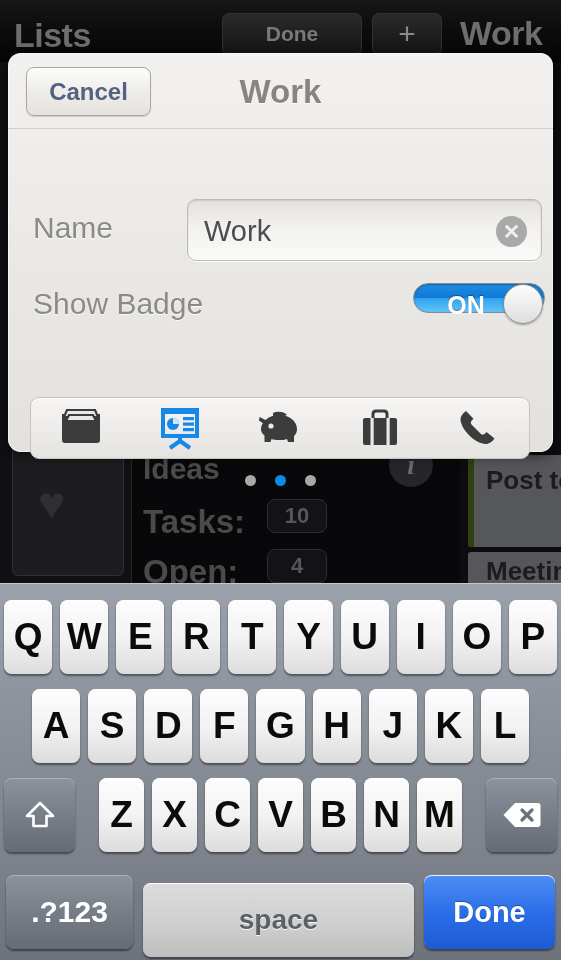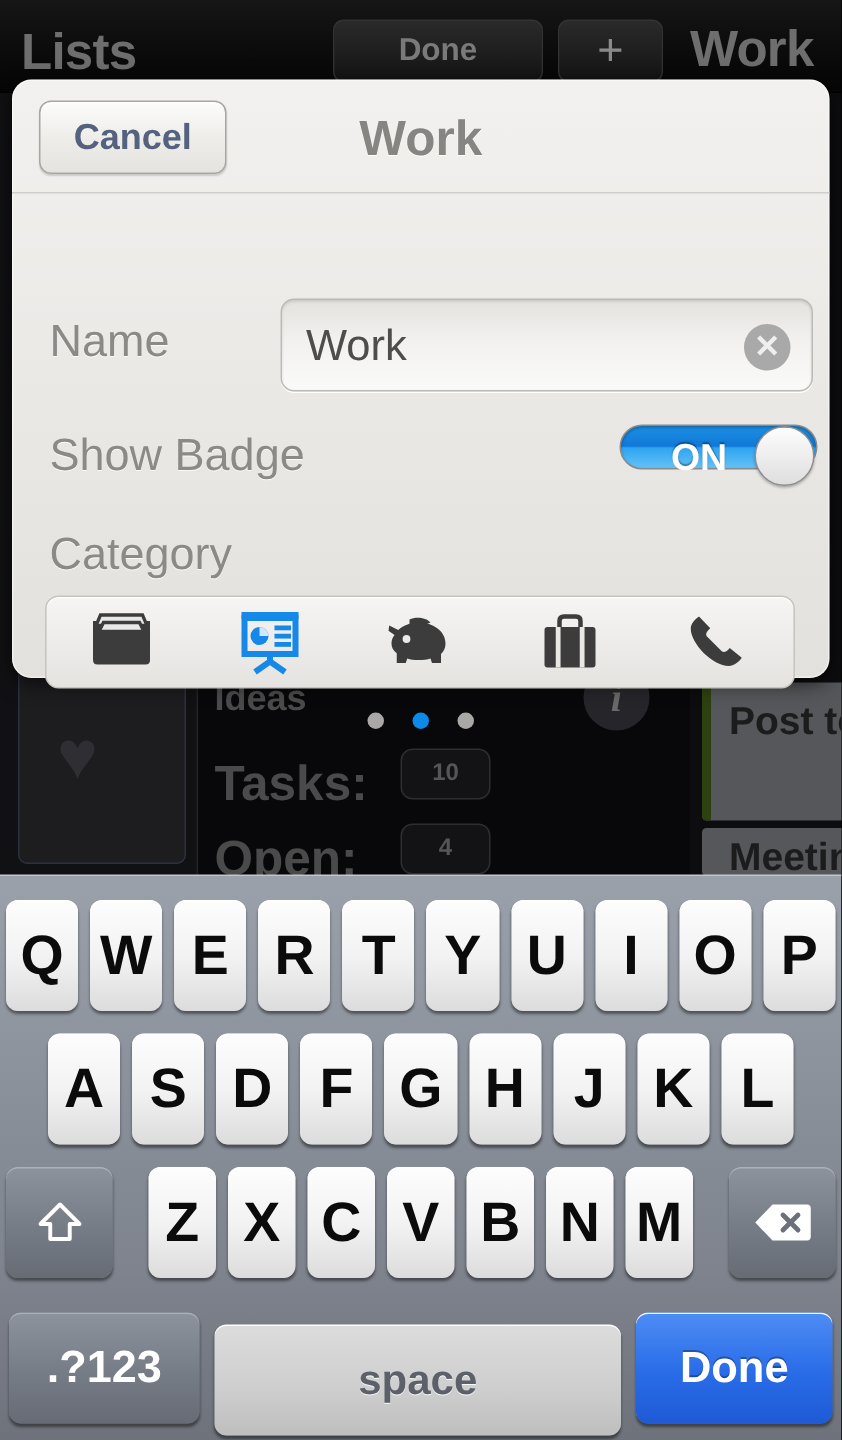--- a/index.html
+++ b/index.html
@@ -57,37 +57,37 @@
     position: absolute; left: 38px; top: 480px;
     font-size: 46px; color: #2e2e33; line-height: 1;
   }
 
   .bg-mid-panel {
     position: absolute; left: 133px; top: 62px; width: 327px; height: 522px;
     background: #08080a;
   }
   .bg-ideas-title {
     position: absolute; left: 143px; top: 452px;
-    font-size: 24px; font-weight: bold; color: #4b4b4b;
+    font-size: 30px; font-weight: bold; color: #4b4b4b;
   }
   .bg-info-icon {
     position: absolute; left: 389px; top: 443px; width: 44px; height: 44px;
     border-radius: 50%; background: #26262a;
     display: flex; align-items: center; justify-content: center;
     font-style: italic; font-family: "Liberation Serif", serif;
     font-size: 27px; font-weight: bold; color: #6a6a6a;
   }
   .bg-stat-label {
     position: absolute; font-size: 33px; font-weight: bold; color: #4a4a4a;
   }
   .bg-stat-pill {
     position: absolute; width: 60px; height: 34px; border-radius: 8px;
     border: 1px solid #2e2e32; background: #131315;
     display: flex; align-items: center; justify-content: center;
-    font-size: 16px; font-weight: bold; color: #55555a;
+    font-size: 22px; font-weight: bold; color: #55555a;
   }
 
   .bg-right-panel {
     position: absolute; left: 460px; top: 62px; width: 101px; height: 522px;
     background: #0d0d0f;
   }
   .bg-card {
     position: absolute; left: 468px; width: 110px;
     background: #55575a; border-radius: 3px;
     overflow: hidden;
@@ -286,21 +286,20 @@
       <div class="clear-btn">✕</div>
     </div>
 
     <div class="field-label" style="left:25px; top:234px;">Show Badge</div>
 
     <div class="toggle">
       <div class="toggle-label">ON</div>
       <div class="toggle-knob"></div>
     </div>
 
-    <div class="field-label" style="left:25px; top:300px;">Category</div>
 
     <div class="category-box">
 
       <div class="cat-item">
         <span>
           <svg width="46" height="40" viewBox="0 0 46 40">
             <path d="M4 6 L42 6 L42 14 L36 14 L30 22 L16 22 L10 14 L4 14 Z" fill="#3c3c3c"></path>
             <path d="M9 2 L37 2 L40 9 L6 9 Z" fill="#e8e8e8" stroke="#3c3c3c" stroke-width="2.2"></path>
             <path d="M11 7 L35 7 L38 13 L8 13 Z" fill="#e8e8e8" stroke="#3c3c3c" stroke-width="2.2"></path>
             <path d="M4 12 L42 12 L42 32 C42 34 41 35 39 35 L7 35 C5 35 4 34 4 32 Z" fill="#3c3c3c"></path>

